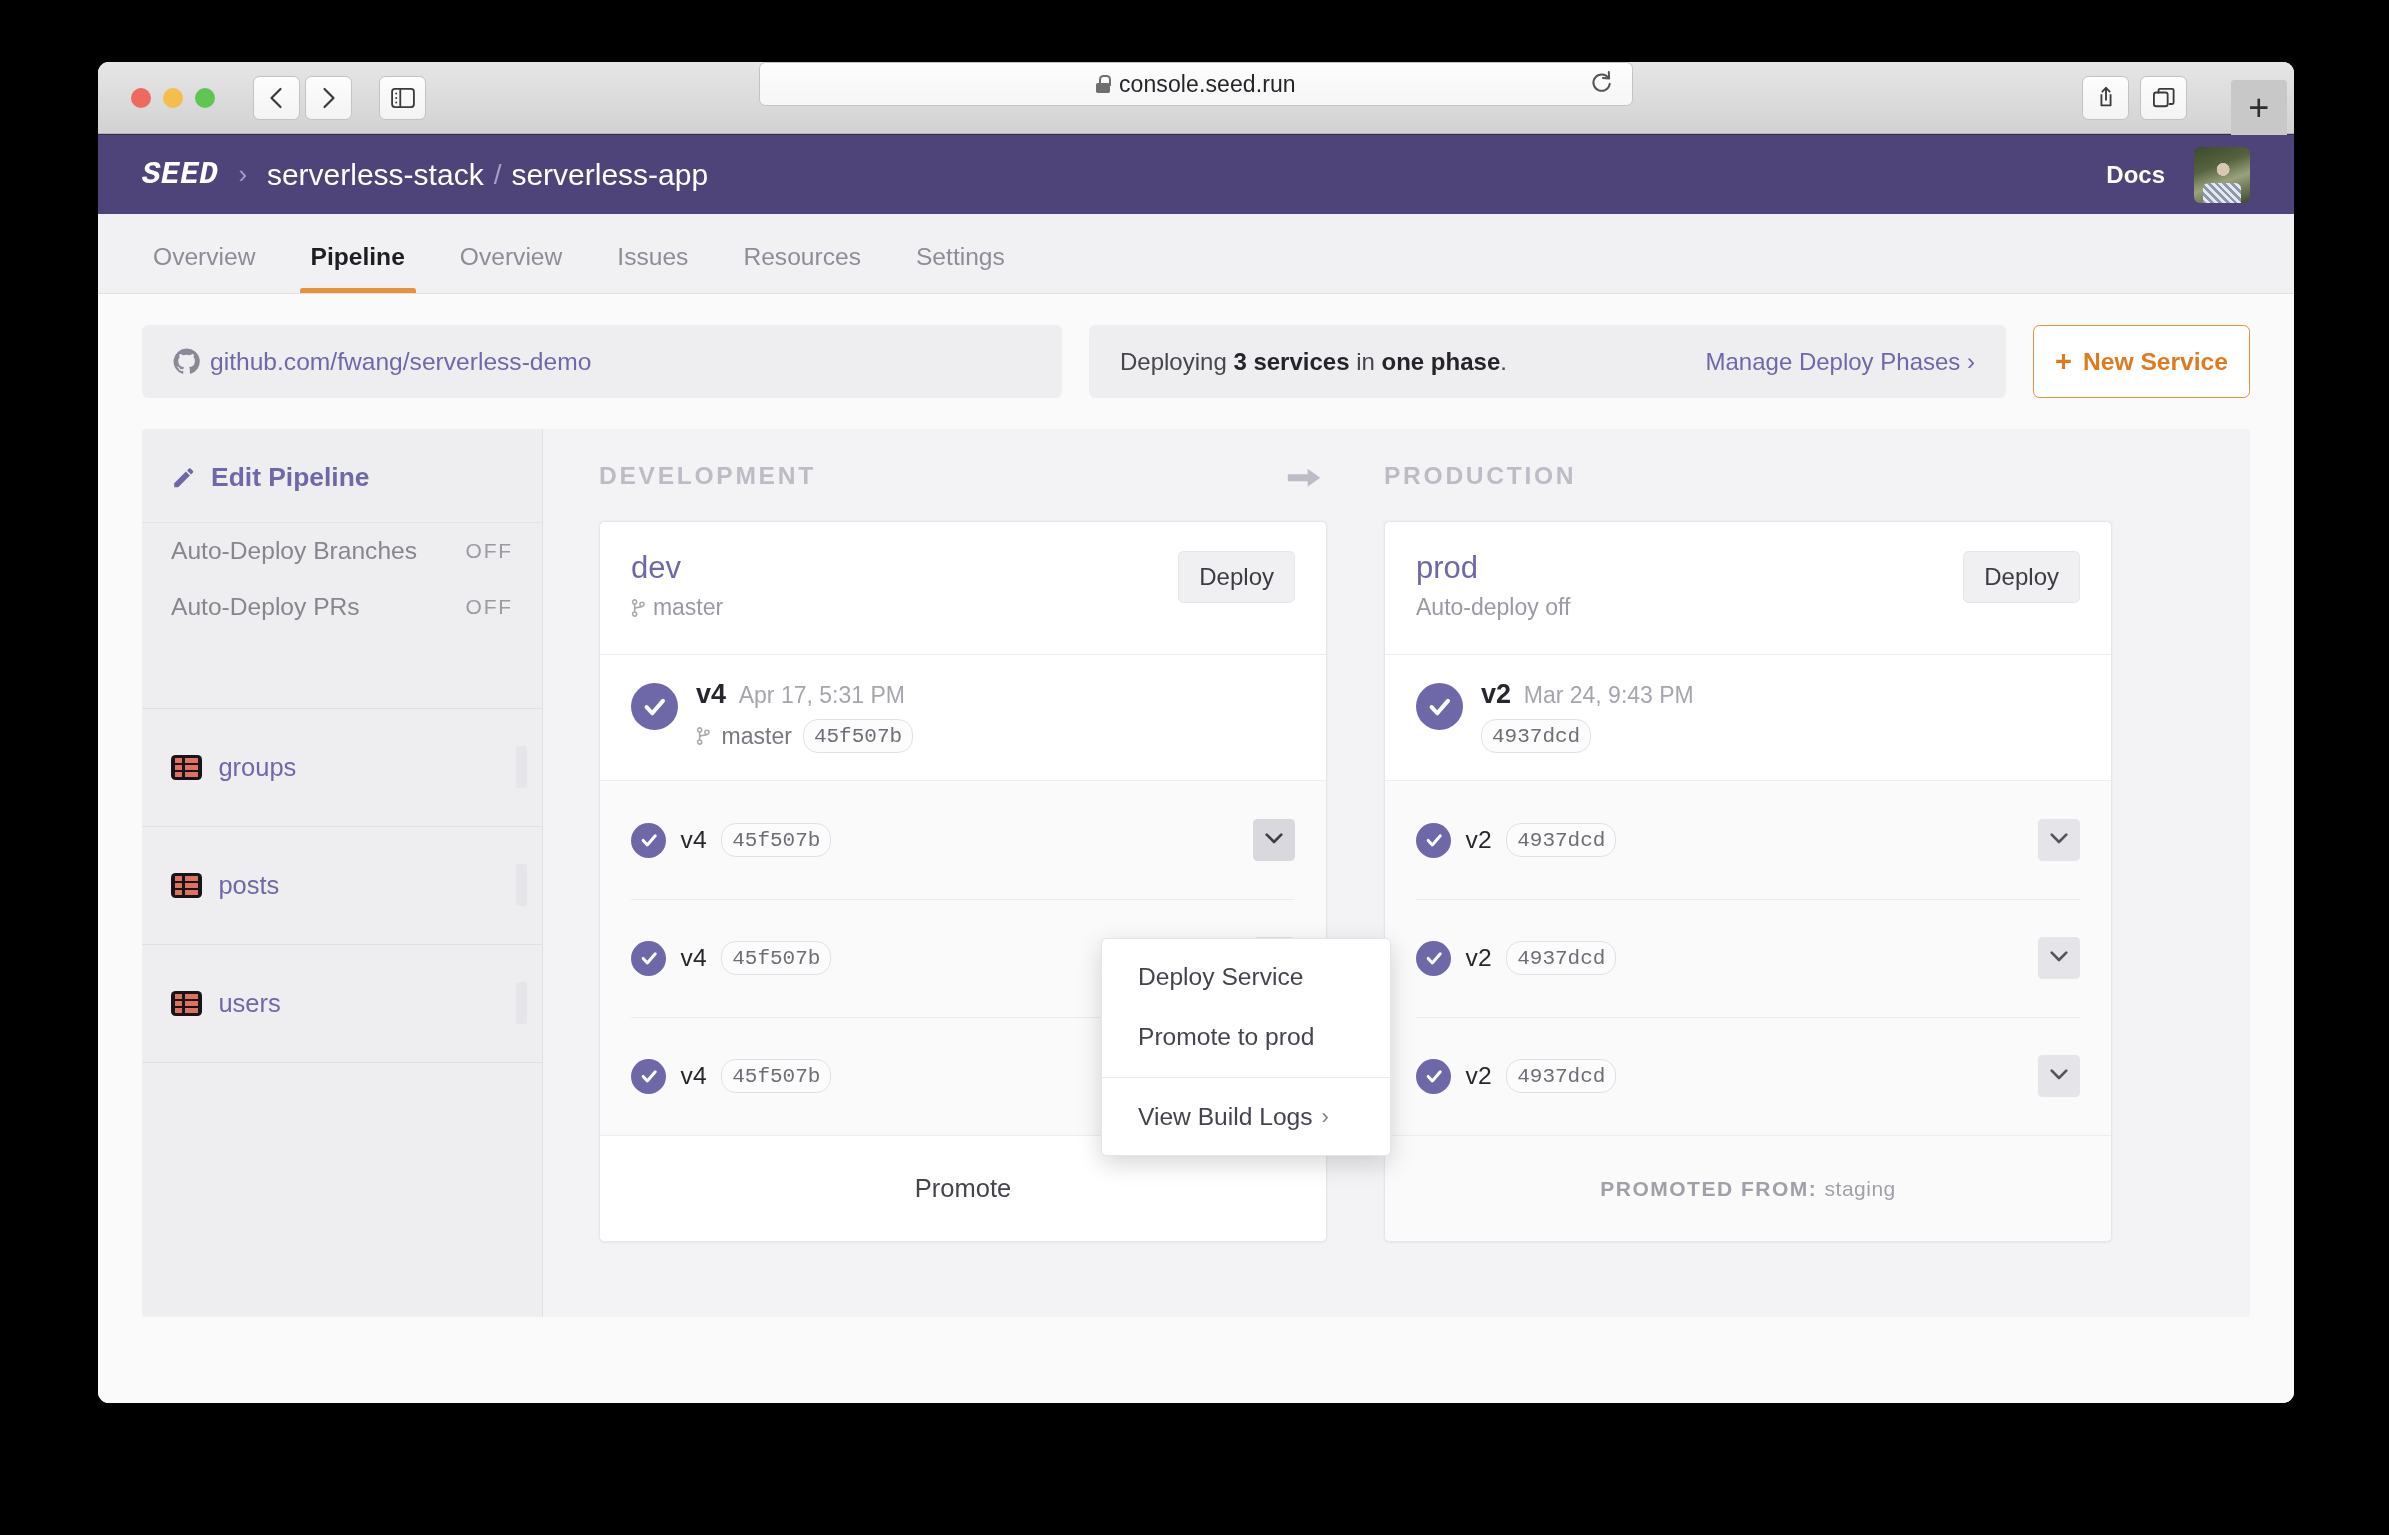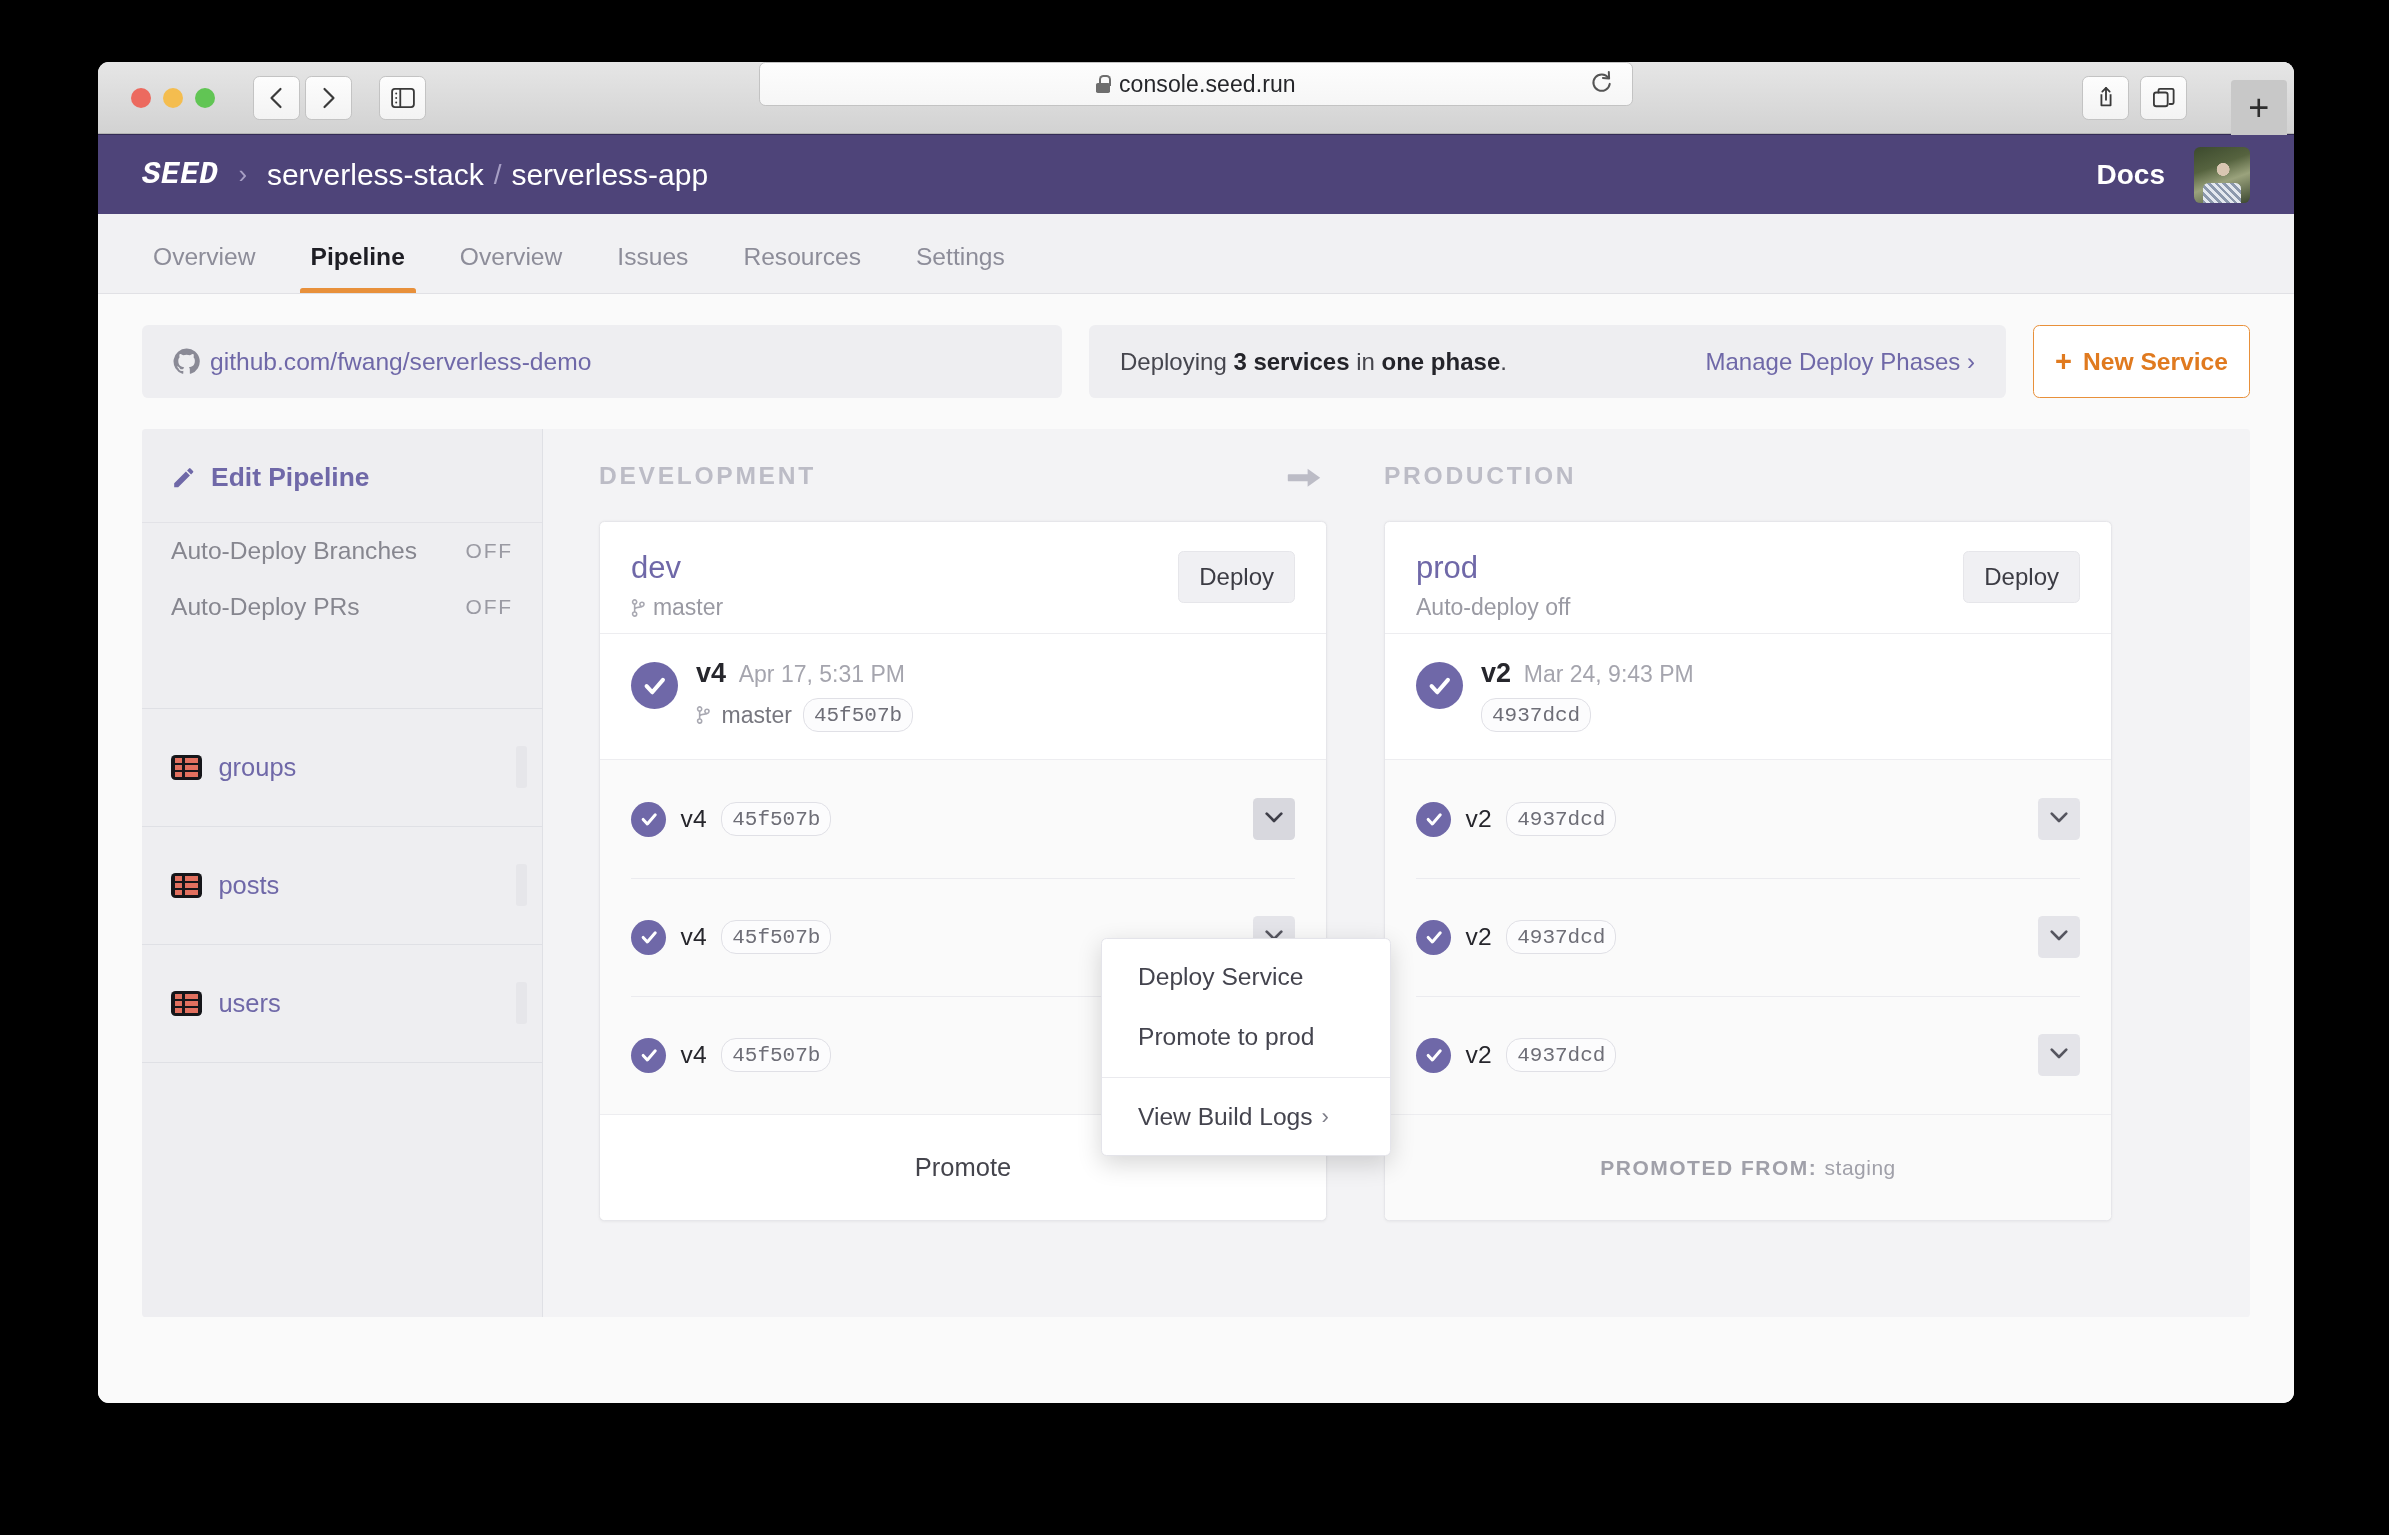--- a/index.html
+++ b/index.html
@@ -104,21 +104,21 @@
     font-size: 31px; font-weight: 800; font-style: italic;
     color: #fff; letter-spacing: 0.5px; font-family: Liberation Mono, monospace;
   }
   .crumb-sep { color: #a79fc5; font-size: 25.5px; margin: 0 20px; }
   .crumb-org {
     color: #fff; font-size: 30px; font-weight: 400;
   }
   .crumb-slash { color:#a79fc5; font-size: 28px; margin: 0 10px; }
   .crumb-app { color:#fff; font-size: 30px; }
   .header-right { margin-left: auto; display: flex; align-items: center; gap: 29px; }
-  .docs-link { color:#fff; font-size: 28px; font-weight: 700; }
+  .docs-link { color:#fff; font-size: 24px; font-weight: 700; }
   .avatar {
     width: 56px; height: 56px; border-radius: 6.4px;
     background:
       radial-gradient(circle at 52% 40%, #d9c6b1 0 14%, transparent 15%),
       linear-gradient(160deg,#3c4a2e 0%,#56633f 35%,#9aa27c 60%,#3b4730 100%);
     position: relative; overflow: hidden;
   }
   .avatar::after {
     content:''; position:absolute; left:16%; bottom:0; width:68%; height:34%;
     background: repeating-linear-gradient(45deg,#8c99ad 0 2.7px,#e3e8ef 2.7px 5.5px);
@@ -250,21 +250,21 @@
   }
 
   .card {
     background: #fff;
     border: 0.9px solid #e6e6ea;
     border-radius: 5.5px;
     width: 728px;
     box-shadow: 0 0.9px 2.7px rgba(0,0,0,.05);
   }
   .card-head {
-    display:flex; align-items:flex-start; padding: 29px 31px 12px 31px;
+    display:flex; align-items:flex-start; padding: 29px 31px 33px 31px;
     border-bottom: 0.9px solid #ededf0;
   }
   .stage-name { color:#6f68a8; font-size: 31px; font-weight: 400; line-height: 1.1; }
   .stage-sub { color:#9a9aa3; font-size: 23px; margin-top: 9px; display:flex; align-items:center; gap:7.3px; }
   .deploy-btn {
     margin-left:auto;
     background:#f0f0f3; border:0.9px solid #e6e6ea; border-radius:5.5px;
     padding: 11px 20px; font-size: 24px; color:#3c3c44;
   }
 

